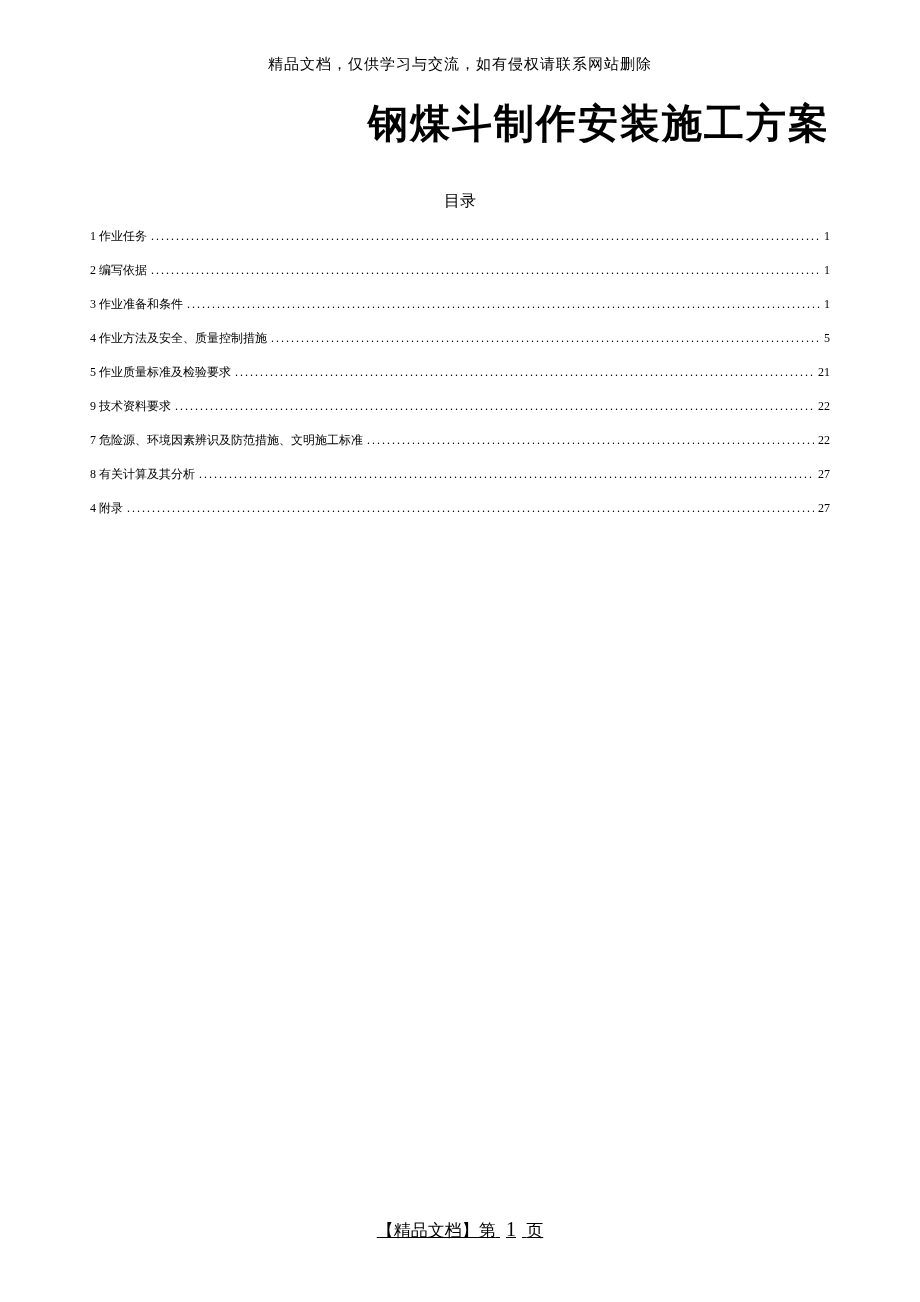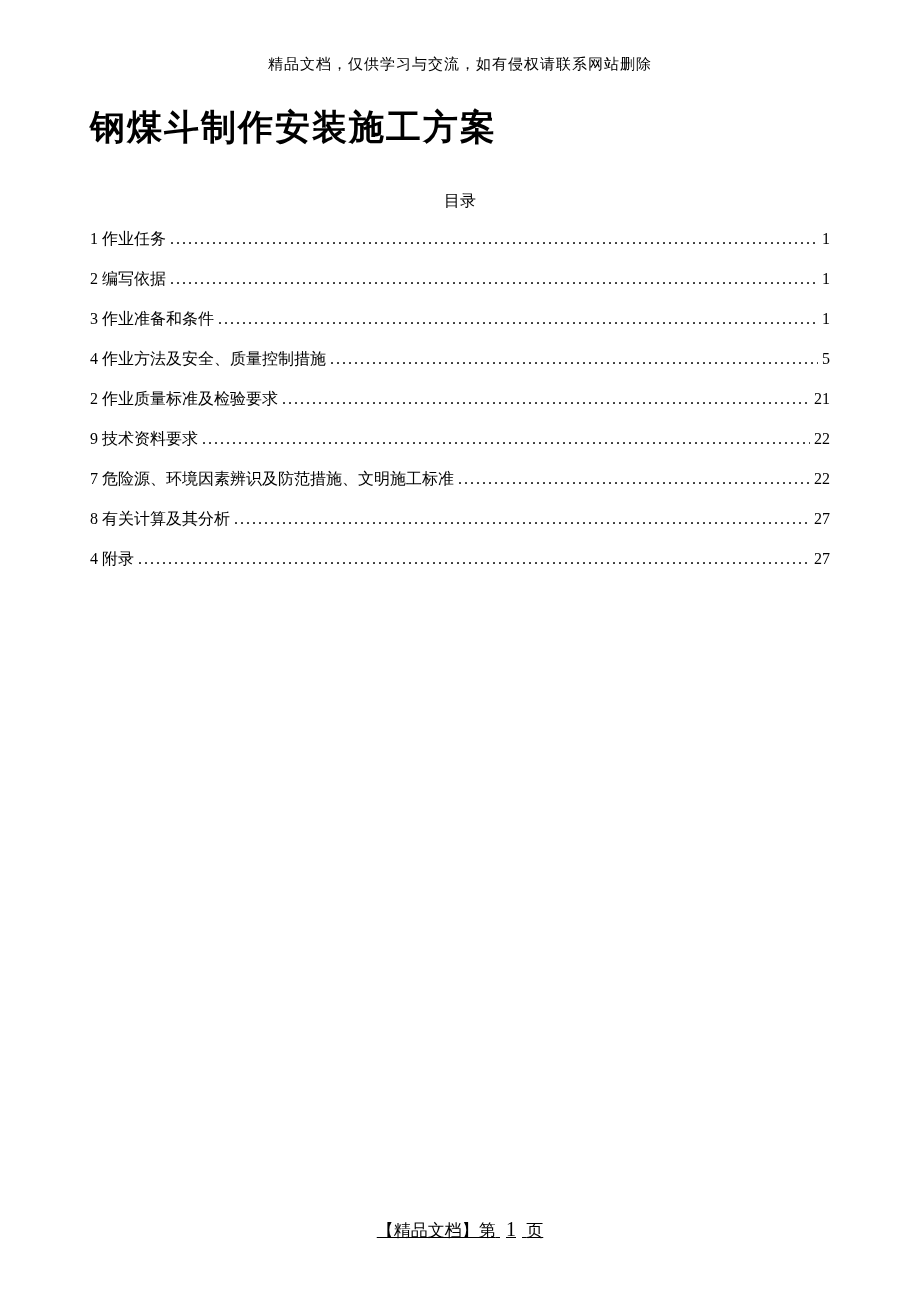--- a/index.html
+++ b/index.html
@@ -12,45 +12,45 @@
       height: 1302px;
       background: #ffffff;
       font-family: "SimSun", "Microsoft YaHei", serif;
       position: relative;
       padding: 55px 90px 0 90px;
     }
     .header-notice {
       text-align: center;
       font-size: 15px;
       color: #000;
-      margin-bottom: 30px;
+      margin-bottom: 22px;
       letter-spacing: 1px;
     }
     .main-title {
-      text-align: left;
-      font-size: 35px;
+      text-align: right;
+      font-size: 40px;
       font-weight: bold;
       color: #000;
       margin-bottom: 40px;
       letter-spacing: 2px;
       font-family: "SimHei", "Microsoft YaHei", sans-serif;
     }
     .toc-heading {
       text-align: center;
       font-size: 16px;
       color: #000;
       margin-bottom: 15px;
     }
     .toc-list {
       list-style: none;
     }
     .toc-item {
       display: flex;
       align-items: baseline;
-      font-size: 16px;
+      font-size: 12px;
       color: #000;
       margin-bottom: 16px;
       line-height: 1.5;
     }
     .toc-label {
       white-space: nowrap;
       flex-shrink: 0;
     }
     .toc-dots {
       flex: 1;
@@ -106,21 +106,21 @@
     <span class="toc-label">3 作业准备和条件</span>
     <span class="toc-dots"></span>
     <span class="toc-page">1</span>
   </li>
   <li class="toc-item">
     <span class="toc-label">4 作业方法及安全、质量控制措施</span>
     <span class="toc-dots"></span>
     <span class="toc-page">5</span>
   </li>
   <li class="toc-item">
-    <span class="toc-label">2 作业质量标准及检验要求</span>
+    <span class="toc-label">5 作业质量标准及检验要求</span>
     <span class="toc-dots"></span>
     <span class="toc-page">21</span>
   </li>
   <li class="toc-item">
     <span class="toc-label">9 技术资料要求</span>
     <span class="toc-dots"></span>
     <span class="toc-page">22</span>
   </li>
   <li class="toc-item">
     <span class="toc-label">7 危险源、环境因素辨识及防范措施、文明施工标准</span>

